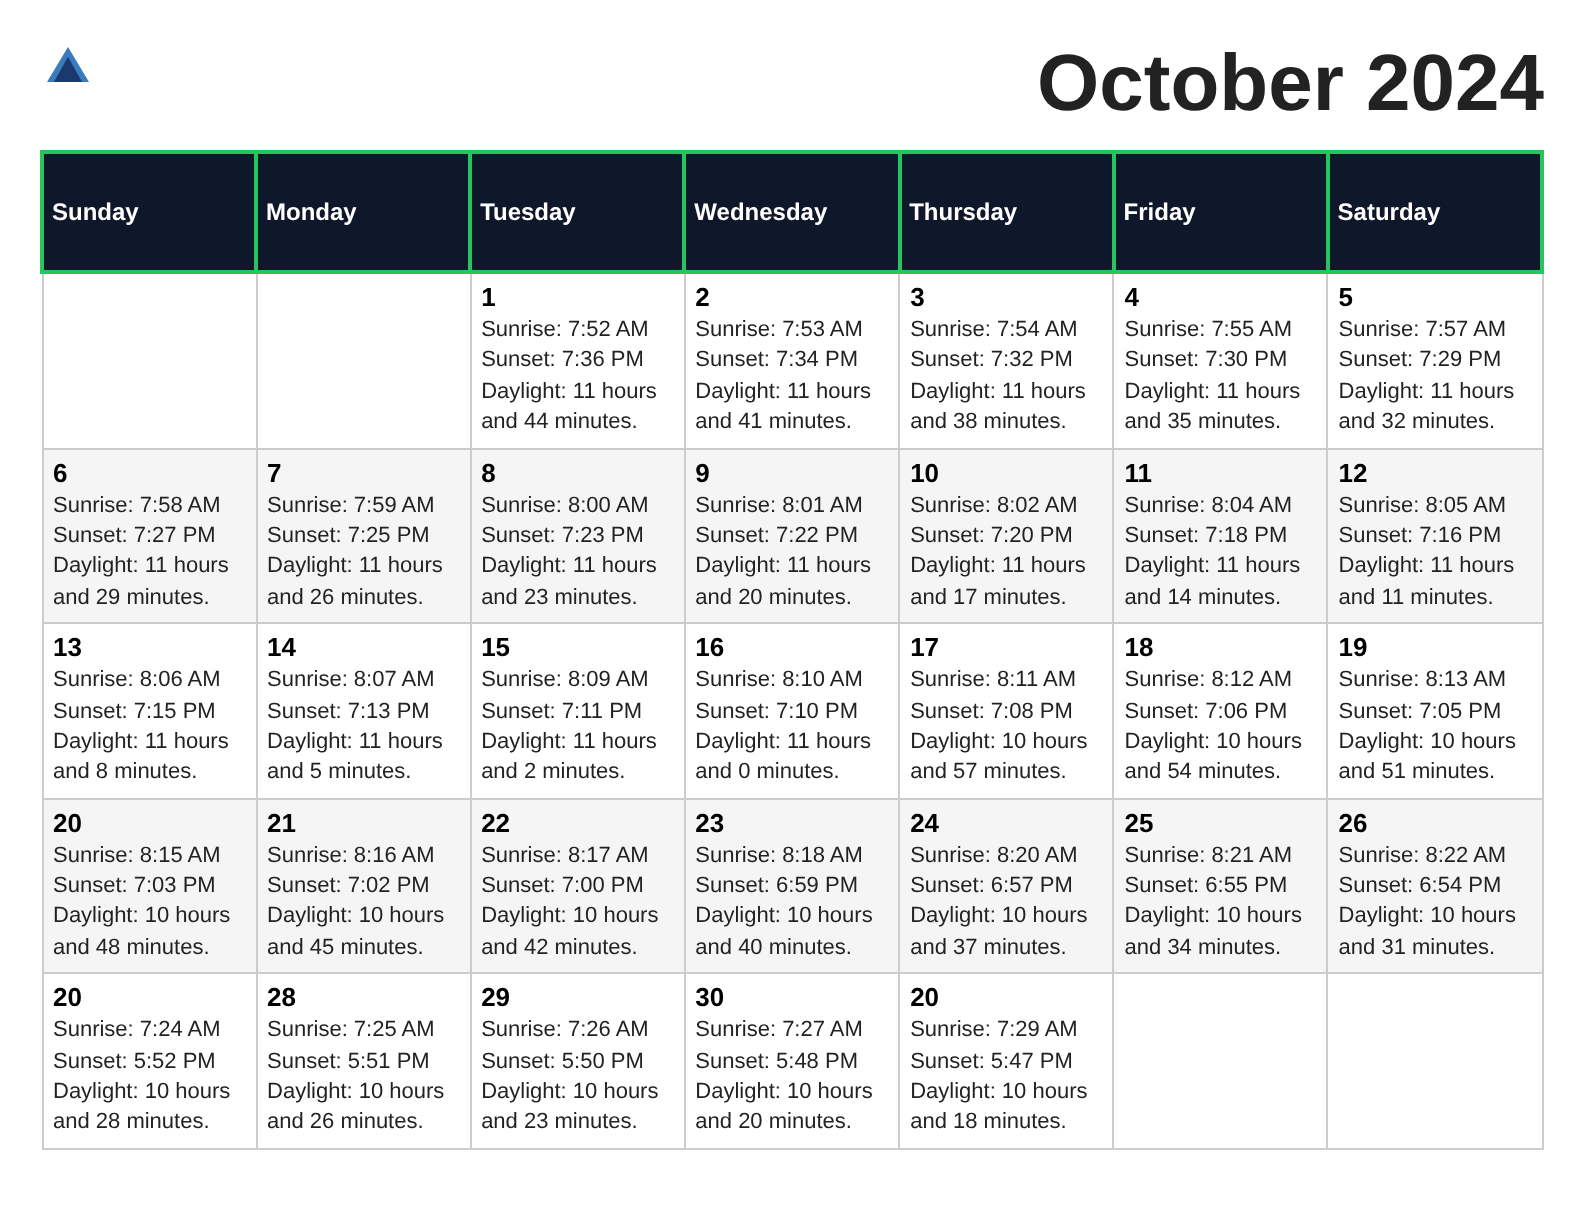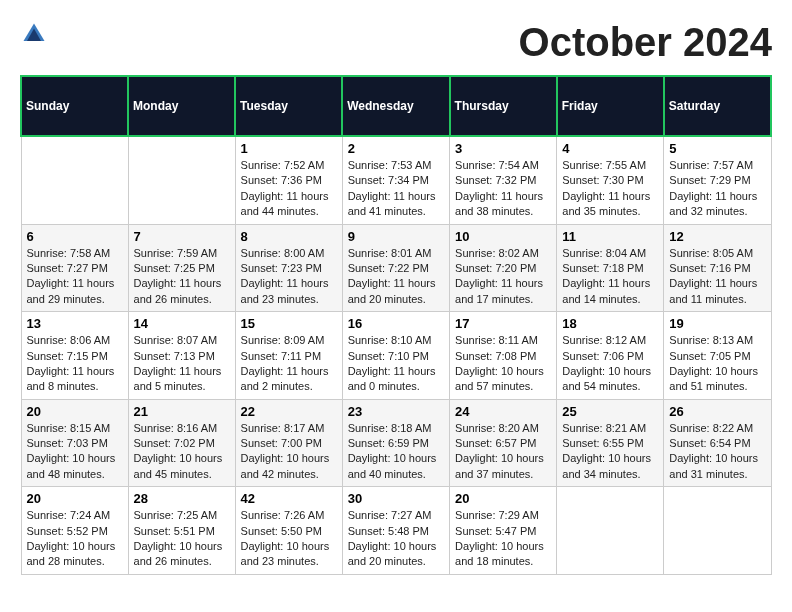--- a/index.html
+++ b/index.html
@@ -289,21 +289,21 @@
 Sunset: 5:52 PM
 Daylight: 10 hours and 28 minutes.</div>
         </td>
         <td>
           <span class="day-num">28</span>
           <div class="day-info" style="white-space: pre-line;">Sunrise: 7:25 AM
 Sunset: 5:51 PM
 Daylight: 10 hours and 26 minutes.</div>
         </td>
         <td>
-          <span class="day-num">42</span>
+          <span class="day-num">29</span>
           <div class="day-info" style="white-space: pre-line;">Sunrise: 7:26 AM
 Sunset: 5:50 PM
 Daylight: 10 hours and 23 minutes.</div>
         </td>
         <td>
           <span class="day-num">30</span>
           <div class="day-info" style="white-space: pre-line;">Sunrise: 7:27 AM
 Sunset: 5:48 PM
 Daylight: 10 hours and 20 minutes.</div>
         </td>

